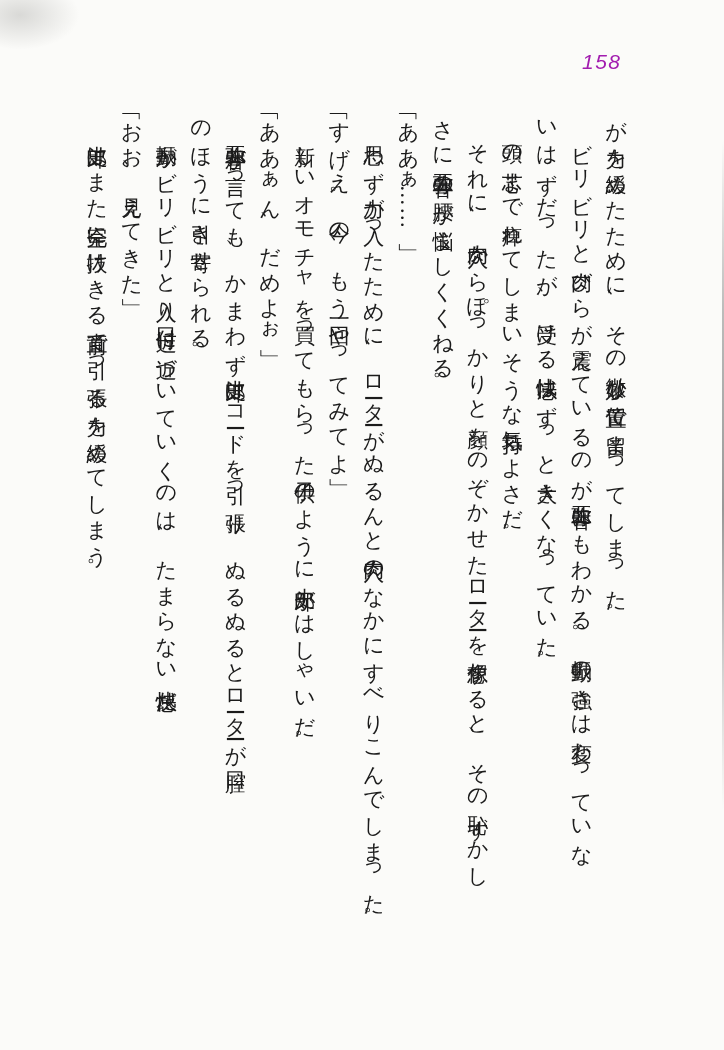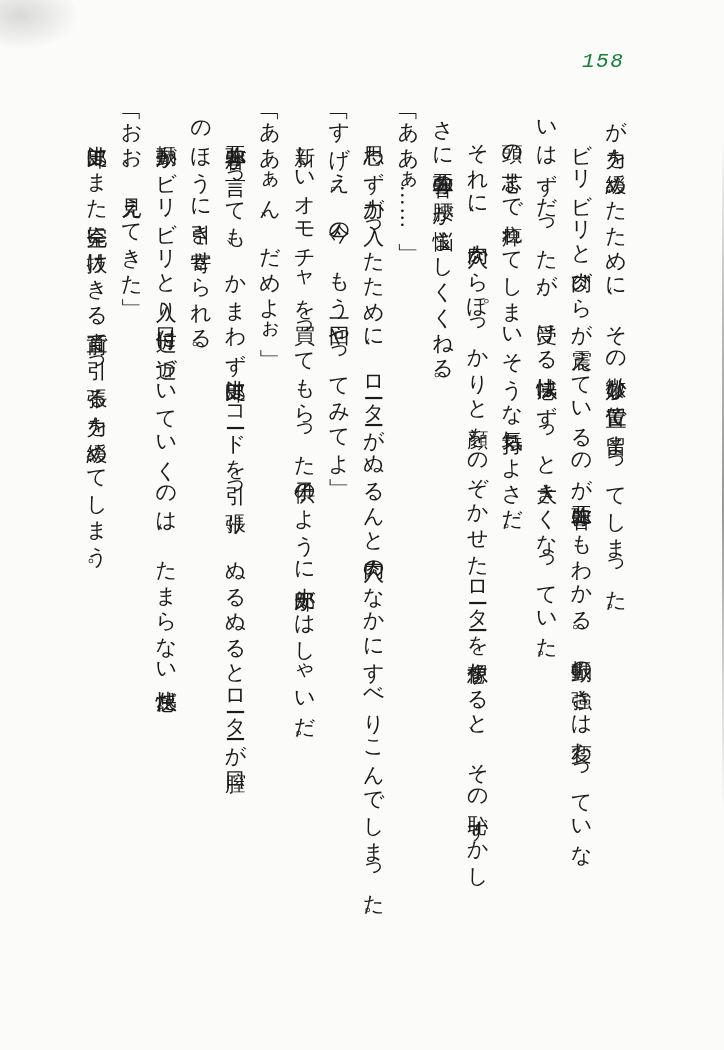--- a/index.html
+++ b/index.html
@@ -35,25 +35,25 @@
                 rgba(95,95,95,0.40) 25%,
                 rgba(70,70,70,0.55) 55%,
                 rgba(120,120,120,0.30) 80%,
                 rgba(0,0,0,0) 100%);
     pointer-events: none;
   }
   .page-number {
     position: absolute;
     top: 50px;
     left: 582px;
-    font-family: Liberation Mono, monospace;
+    font-family: Liberation Sans, sans-serif;
     font-style: italic;
     font-size: 21px;
     letter-spacing: 1.5px;
-    color: #15803d;
+    color: #a21caf;
   }
   
   .text-block {
     position: absolute;
     top: 106px;
     right: 91px;
     height: 900px;
     writing-mode: vertical-rl;
     text-orientation: mixed;
     font-family: "DejaVu Serif", serif;

